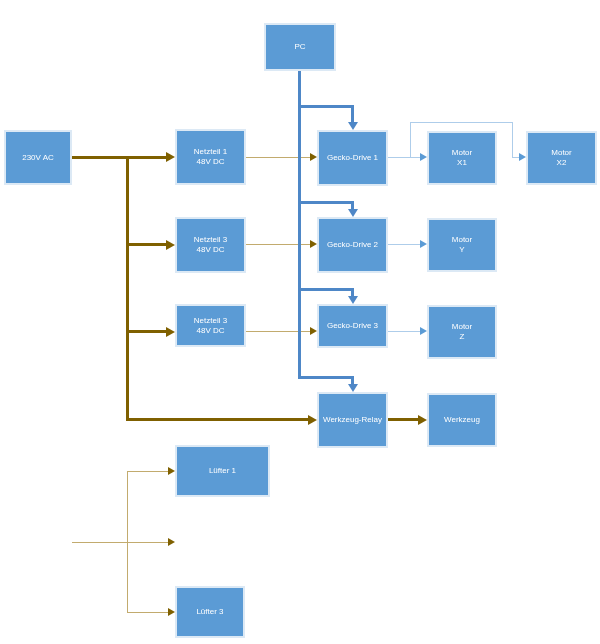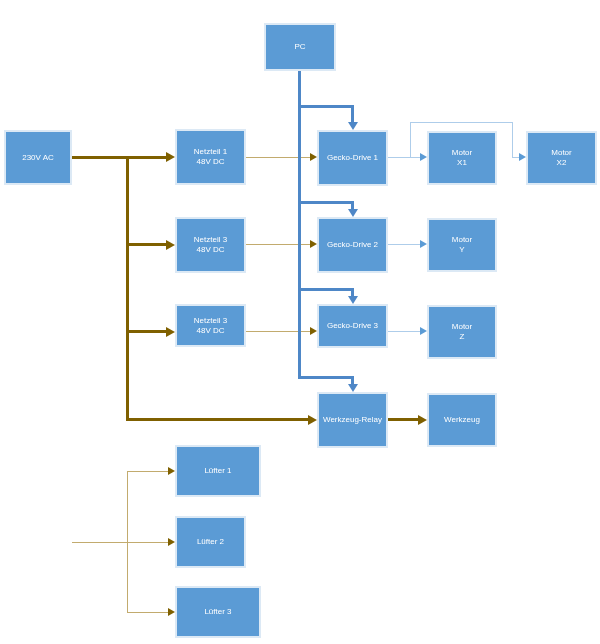--- a/index.html
+++ b/index.html
@@ -168,23 +168,20 @@
     <span>Z</span>
   </div>
 
   <div class="node" style="left:317px;top:392px;width:71px;height:56px">
     <span>Werkzeug-Relay</span>
   </div>
   <div class="node" style="left:427px;top:393px;width:70px;height:54px">
     <span>Werkzeug</span>
   </div>
 
-  <div class="node" style="left:175px;top:445px;width:86px;height:52px">
+  <div class="node" style="left:175px;top:445px;width:95px;height:52px">
     <span>Lüfter 1</span>
   </div>
-  <div class="node" style="left:175px;top:516px;width:71px;height:52px">
-    <span>Lüfter 2</span>
-  </div>
-  <div class="node" style="left:175px;top:586px;width:86px;height:52px">
+  <div class="node" style="left:175px;top:586px;width:70px;height:52px">
     <span>Lüfter 3</span>
   </div>
 
 </div>
 
 </body></html>

